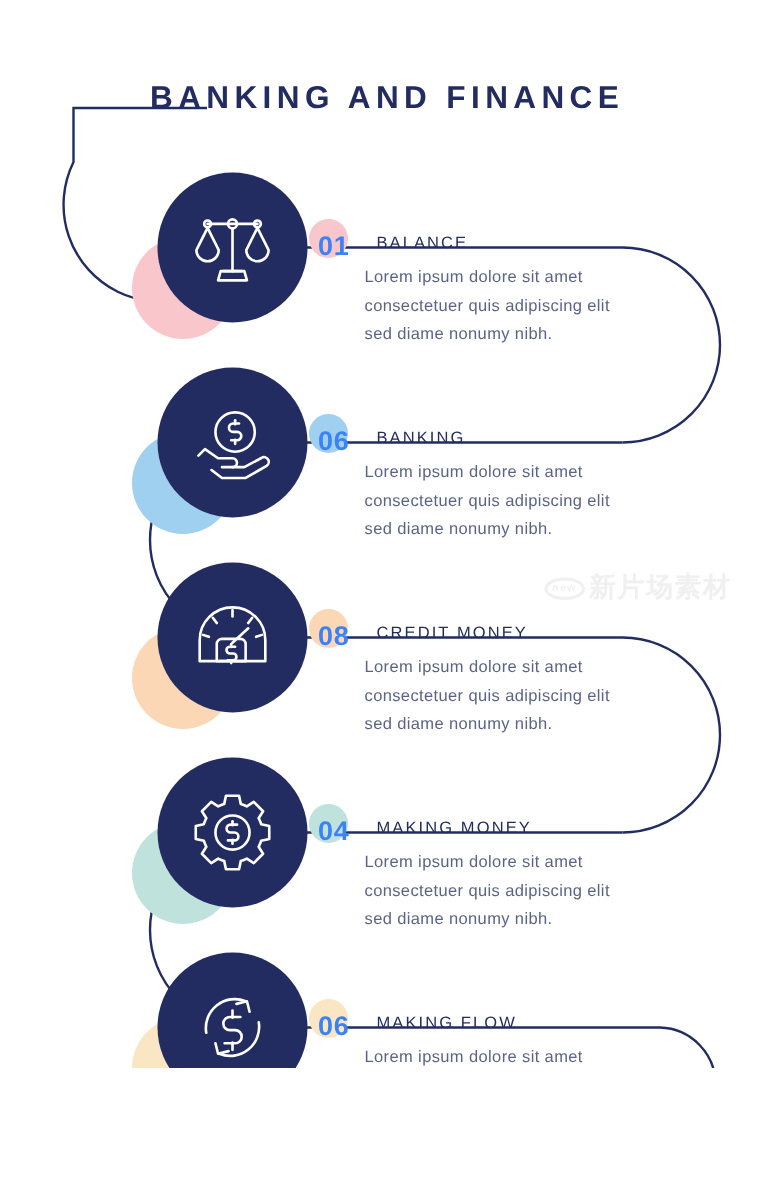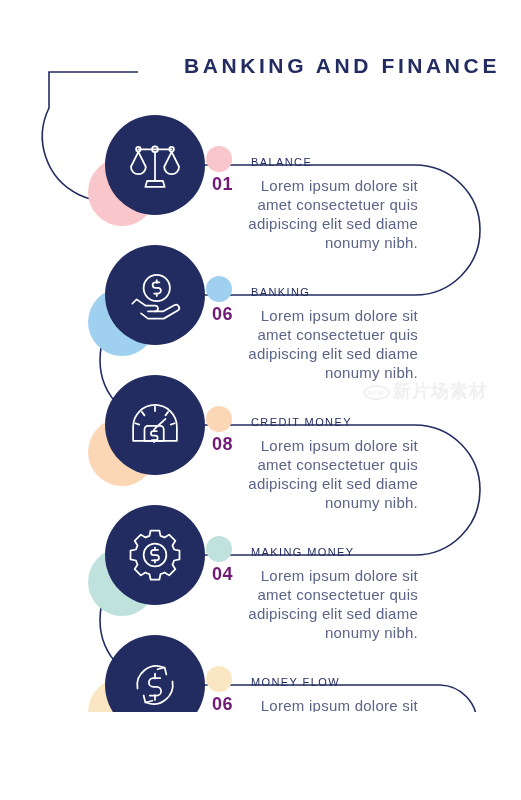--- a/index.html
+++ b/index.html
@@ -7,21 +7,20 @@
     padding: 0;
     background: #ffffff;
   }
   #page {
     position: relative;
     width: 521px;
     height: 712px;
     background: #ffffff;
     overflow: hidden;
     font-family: "Liberation Sans", sans-serif;
-    text-align: right;
   }
 
   
   #title {
     position: absolute;
     left: 100px;
     top: 54px;
     width: 400px;
     font-size: 21px;
     font-weight: bold;
@@ -82,41 +81,40 @@
     border-radius: 50%;
   }
 
   .num {
     position: absolute;
     left: 212px;
     top: 54px;
     font-size: 18px;
     font-weight: bold;
     letter-spacing: 0.5px;
-    color: #701a75;
-    margin-top: 20px;
+    color: #3b82f6;
   }
 
   .label {
     position: absolute;
     left: 251px;
     top: 56px;
     font-size: 11px;
     font-weight: normal;
     letter-spacing: 1.4px;
     color: #232c61;
     white-space: nowrap;
   }
 
   .desc {
     position: absolute;
     left: 243px;
     top: 76px;
     width: 175px;
-    font-size: 15px;
+    font-size: 11px;
     line-height: 19px;
     letter-spacing: 0.25px;
     color: #5b6488;
   }
 
   
   #watermark {
     position: absolute;
     left: 363px;
     top: 379px;
@@ -251,21 +249,21 @@
         <polyline points="35,14 43,12 45,20"></polyline>
         <path d="M 52 28 a 22 22 0 0 1 -30 24"></path>
         <polyline points="29,50 21,52 19,44"></polyline>
         <path d="M 38 24 h -8 a 5 5 0 0 0 0 10 h 4 a 5 5 0 0 1 0 10 h -8"></path>
         <line x1="32" y1="19" x2="32" y2="24.5"></line>
         <line x1="32" y1="43.5" x2="32" y2="49"></line>
       </svg>
     </div>
     <div class="num-blob" style="background: rgb(251, 230, 196);"></div>
     <div class="num">06</div>
-    <div class="label">MONEY FLOW</div>
+    <div class="label">MAKING FLOW</div>
     <div class="desc">Lorem ipsum dolore sit amet consectetuer quis adipiscing elit sed diame nonumy nibh.</div>
   </div>
 
   <div id="watermark">
     <span class="wm-badge">new</span><span>新片场素材</span>
   </div>
 
 </div>
 
 </body></html>

